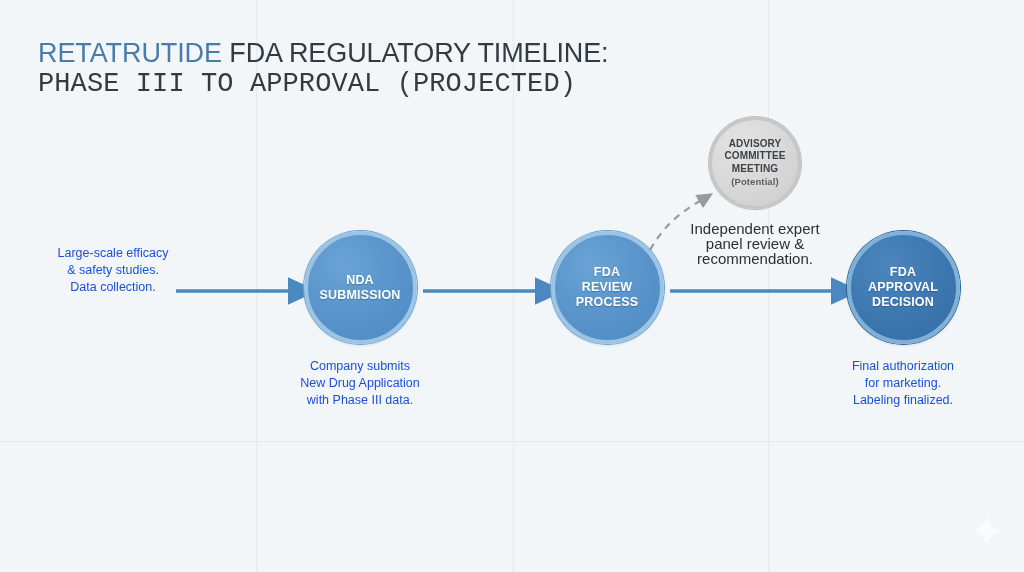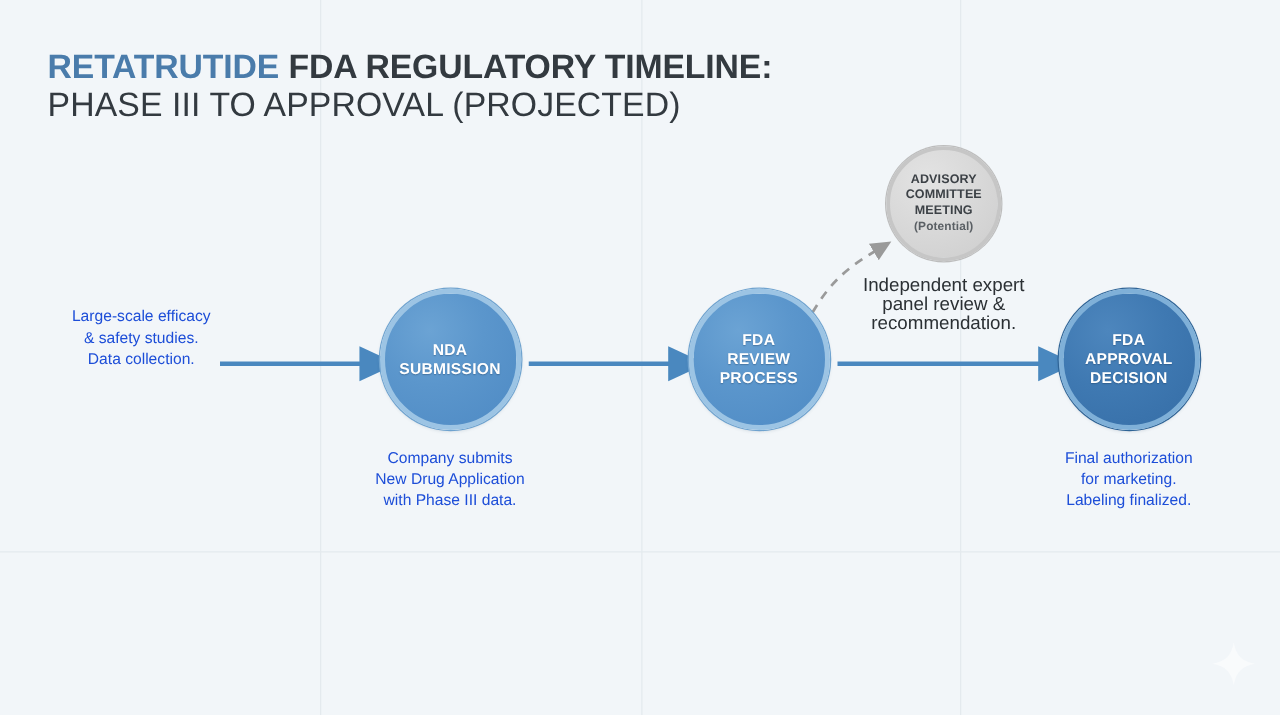--- a/index.html
+++ b/index.html
@@ -21,27 +21,27 @@
     position:absolute; left:968px; top:512px; width:38px; height:38px;
     z-index:1; opacity:.55;
   }
 
   
   #title-block {
     position:absolute; left:38px; top:38px; z-index:4;
   }
   .title-line {
     font-size:27px;
-    font-weight:bold;
+    font-weight:normal;
     letter-spacing:-0.1px;
     line-height:31px;
     color:#333a40;
     white-space:nowrap;
   }
-  .title-line.second { font-weight:normal; letter-spacing:0.1px; }
+  .title-line.second { font-weight:normal; letter-spacing:0.1px;font-family:Liberation Mono, monospace; }
   #title-brand { color:#4a7cab; }
 
   
   #diagram { position:absolute; inset:0; z-index:2; }
 
   
   .node {
     position:absolute;
     z-index:3;
     width:200px;

